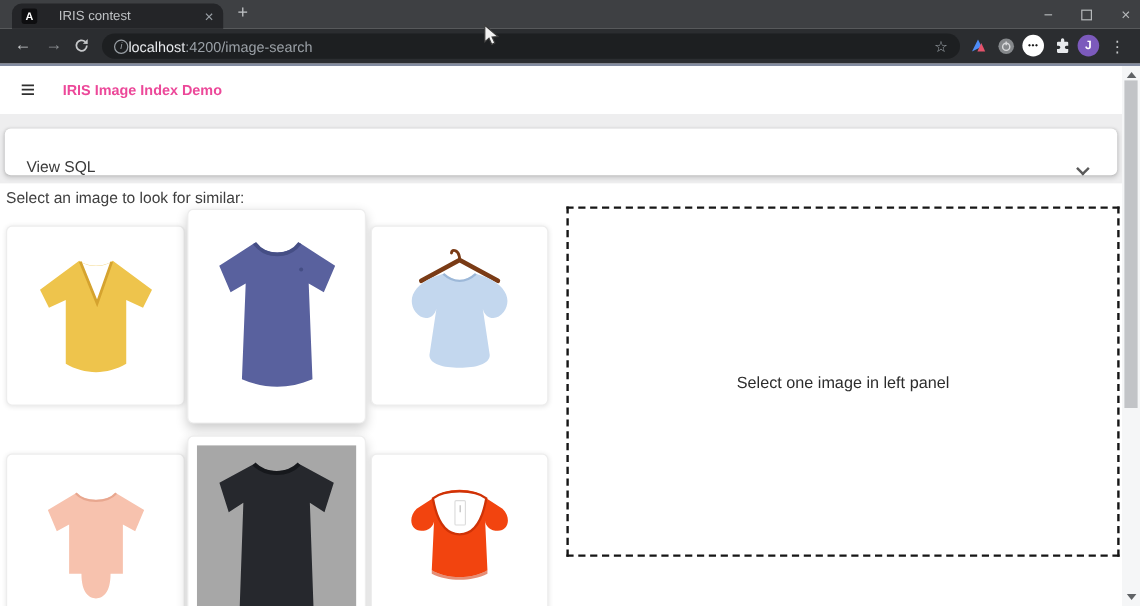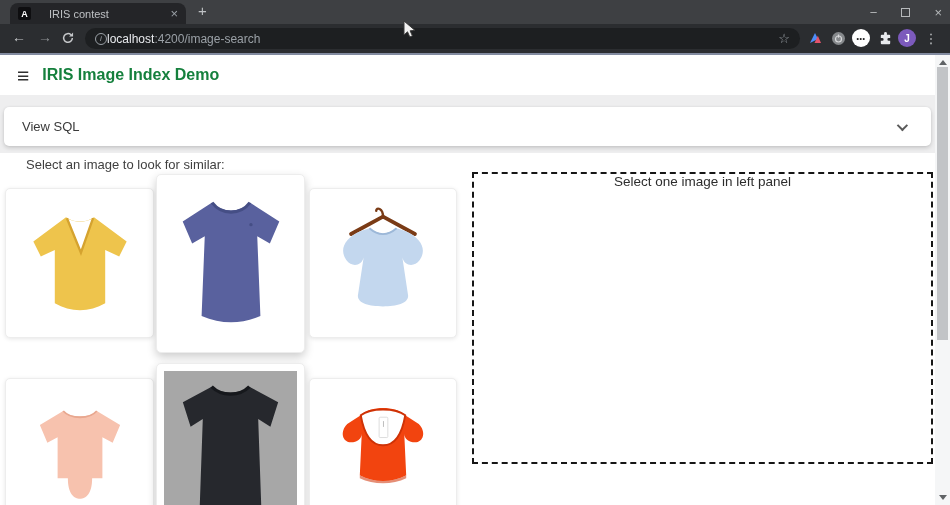--- a/index.html
+++ b/index.html
@@ -35,37 +35,37 @@
   .ext { position:absolute; top:5px; width:18px; height:18px; display:flex; align-items:center; justify-content:center; }
   .ext3 { background:#fff; border-radius:50%; color:#1a1a1a; font-size:7px; letter-spacing:0.5px; font-weight:bold; }
   .avatar { background:#7c5abc; border-radius:50%; color:#fff; font-size:10px; font-weight:bold; }
   .kebab { color:#c6c8ca; font-size:13px; }
   .separator { position:absolute; top:53px; left:0; width:950px; height:2px; background:#828ba0; }
 
   
   .app-header { position:absolute; top:55px; left:0; width:935px; height:40px; background:#fff;
                 display:flex; align-items:center; }
   .hamburger { font-size:21px; color:#2f2f2f; margin-left:17px; line-height:1; }
-  .app-title { margin-left:13px; font-size:16px; font-weight:600; color:#15803d; }
+  .app-title { margin-left:23px; font-size:12px; font-weight:600; color:#ec4899; }
 
   .band { position:absolute; top:95px; left:0; width:935px; height:58px; background:#eeeeef; }
   .sql-panel { position:absolute; top:107px; left:4px; width:927px; height:39px; background:#fff;
                border-radius:5px; box-shadow:0 2px 4px rgba(0,0,0,0.16), 0 0 2px rgba(0,0,0,0.08);
-               display:flex; align-items:center; padding:0 26px 0 18px; }
+               display:flex; align-items:flex-end; padding:0 26px 0 18px; }
   .sql-label { font-size:13px; color:#3a3a3a; }
   .chev { margin-left:auto; width:8px; height:8px; border-right:2px solid #5a5a5a; border-bottom:2px solid #5a5a5a;
           transform:rotate(45deg) translateY(-2px); }
 
   .content { position:absolute; top:153px; left:0; width:935px; height:352px; background:#fff; overflow:hidden; }
   .heading { position:absolute; top:4px; font-size:13px; color:#3f3f3f; }
-  .heading-left { left:5px;margin-left:21px; }
+  .heading-left { left:5px; }
   .heading-right { left:473px; }
 
   .result-box { position:absolute; left:472px; top:19px; width:461px; height:292px;
-                border:2px dashed #161616; display:flex; align-items:flex-start; justify-content:center; }
+                border:2px dashed #161616; display:flex; align-items:center; justify-content:center; }
   .result-msg { font-size:13.5px; color:#2d2d2d; }
 
   .card { position:absolute; background:#fff; border:1px solid #ededed; border-radius:5px;
           box-shadow:0 1px 4px rgba(0,0,0,0.10); display:flex; align-items:center; justify-content:center; overflow:hidden; }
   .card.lg { box-shadow:0 4px 10px rgba(0,0,0,0.20); }
   .card1 { left:5px;   top:35px;  width:149px; height:150px; }
   .card2 { left:156px; top:21px;  width:149px; height:179px; }
   .card3 { left:309px; top:35px;  width:148px; height:150px; }
   .card4 { left:5px;   top:225px; width:149px; height:150px; }
   .card5 { left:156px; top:210px; width:149px; height:179px; }

